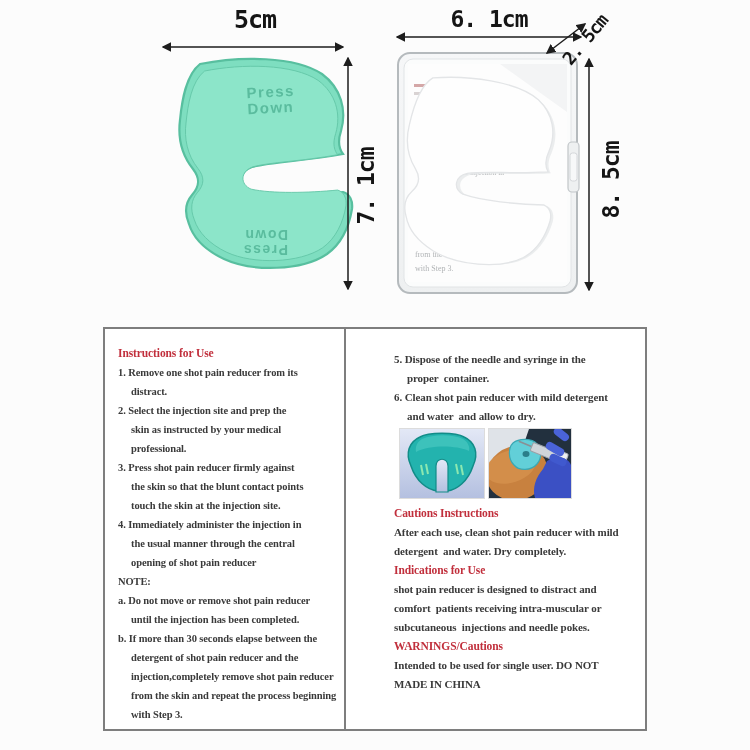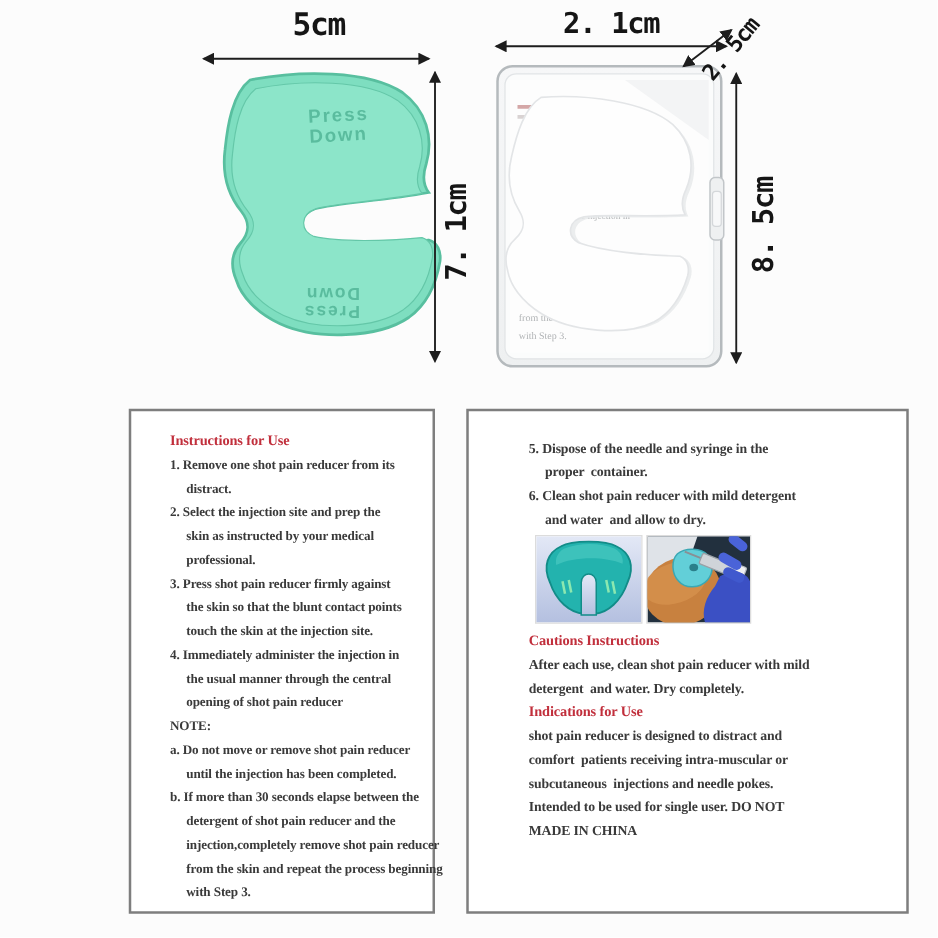--- a/index.html
+++ b/index.html
@@ -9,22 +9,22 @@
   
   .dim{position:absolute;font:bold 25px "DejaVu Sans Mono", monospace;color:#151515;
        text-align:center;letter-spacing:-1px;white-space:pre;}
   .dim-5cm  {left:205px;top:5px;width:100px;}
   .dim-61cm {left:434px;top:6px;width:110px;font-size:23px;}
   .dim-71cm {left:316px;top:173px;width:100px;transform:rotate(-90deg);font-size:23px;}
   .dim-85cm {left:561px;top:167px;width:100px;transform:rotate(-90deg);font-size:23px;}
   .dim-25cm {left:551px;top:29px;width:68px;font-size:18px;transform:rotate(-50deg);letter-spacing:-1px;}
   
   .panel{position:absolute;top:327px;height:404px;border:2px solid #7e7e7e;background:#fff;box-sizing:border-box;}
-  .panel-left {left:103px;width:245px;padding:15px 8px 0 31px;}
-  .panel-right{left:373px;width:354px;}
+  .panel-left {left:103px;width:245px;padding:15px 8px 0 13px;}
+  .panel-right{left:344px;width:303px;}
   .line{height:19px;line-height:19px;white-space:pre;
         font-family:"Liberation Serif", serif;font-weight:bold;font-size:10.5px;color:#3a3a3a;
         letter-spacing:-0.1px;}
   .panel-right .line{font-size:11px;}
   .s-red{color:#c12f3c;font-size:11.5px !important;}
   .s-ind{padding-left:13px;}
   .rp-top{position:absolute;left:48px;top:21px;}
   .rp-photos{position:absolute;left:53px;top:99px;display:flex;gap:3px;}
   .rp-bottom{position:absolute;left:48px;top:175px;}
   .photo{border:1px solid #dcdcdc;}
@@ -87,21 +87,21 @@
       <line x1="163" y1="47" x2="343" y2="47" marker-start="url(#ah)" marker-end="url(#ah)"></line>
       <line x1="348" y1="58" x2="348" y2="289" marker-start="url(#ah)" marker-end="url(#ah)"></line>
       <line x1="397" y1="37" x2="581" y2="37" marker-start="url(#ah)" marker-end="url(#ah)"></line>
       <line x1="547" y1="53" x2="585" y2="24" marker-start="url(#ah)" marker-end="url(#ah)"></line>
       <line x1="589" y1="59" x2="589" y2="290" marker-start="url(#ah)" marker-end="url(#ah)"></line>
     </g>
   </svg>
 
   <div class="dim dim-5cm">5cm</div>
   <div class="dim dim-71cm">7. 1cm</div>
-  <div class="dim dim-61cm">2. 1cm</div>
+  <div class="dim dim-61cm">6. 1cm</div>
   <div class="dim dim-25cm">2. 5cm</div>
   <div class="dim dim-85cm">8. 5cm</div>
 
   <div class="panel panel-left">
     <div>
 
     <div class="line s-red">Instructions for Use</div>
         <div class="line">1. Remove one shot pain reducer from its</div>
         <div class="line s-ind">distract.</div>
         <div class="line">2. Select the injection site and prep the</div>
@@ -177,17 +177,18 @@
 
     <div class="rp-bottom">
 
     <div class="line s-red">Cautions Instructions</div>
         <div class="line">After each use, clean shot pain reducer with mild</div>
         <div class="line">detergent  and water. Dry completely.</div>
         <div class="line s-red">Indications for Use</div>
         <div class="line">shot pain reducer is designed to distract and</div>
         <div class="line">comfort  patients receiving intra-muscular or</div>
         <div class="line">subcutaneous  injections and needle pokes.</div>
+        <div class="line s-red">WARNINGS/Cautions</div>
         <div class="line">Intended to be used for single user. DO NOT</div>
         <div class="line">MADE IN CHINA</div>
       </div>
   </div>
 </div>
 
 </body></html>

